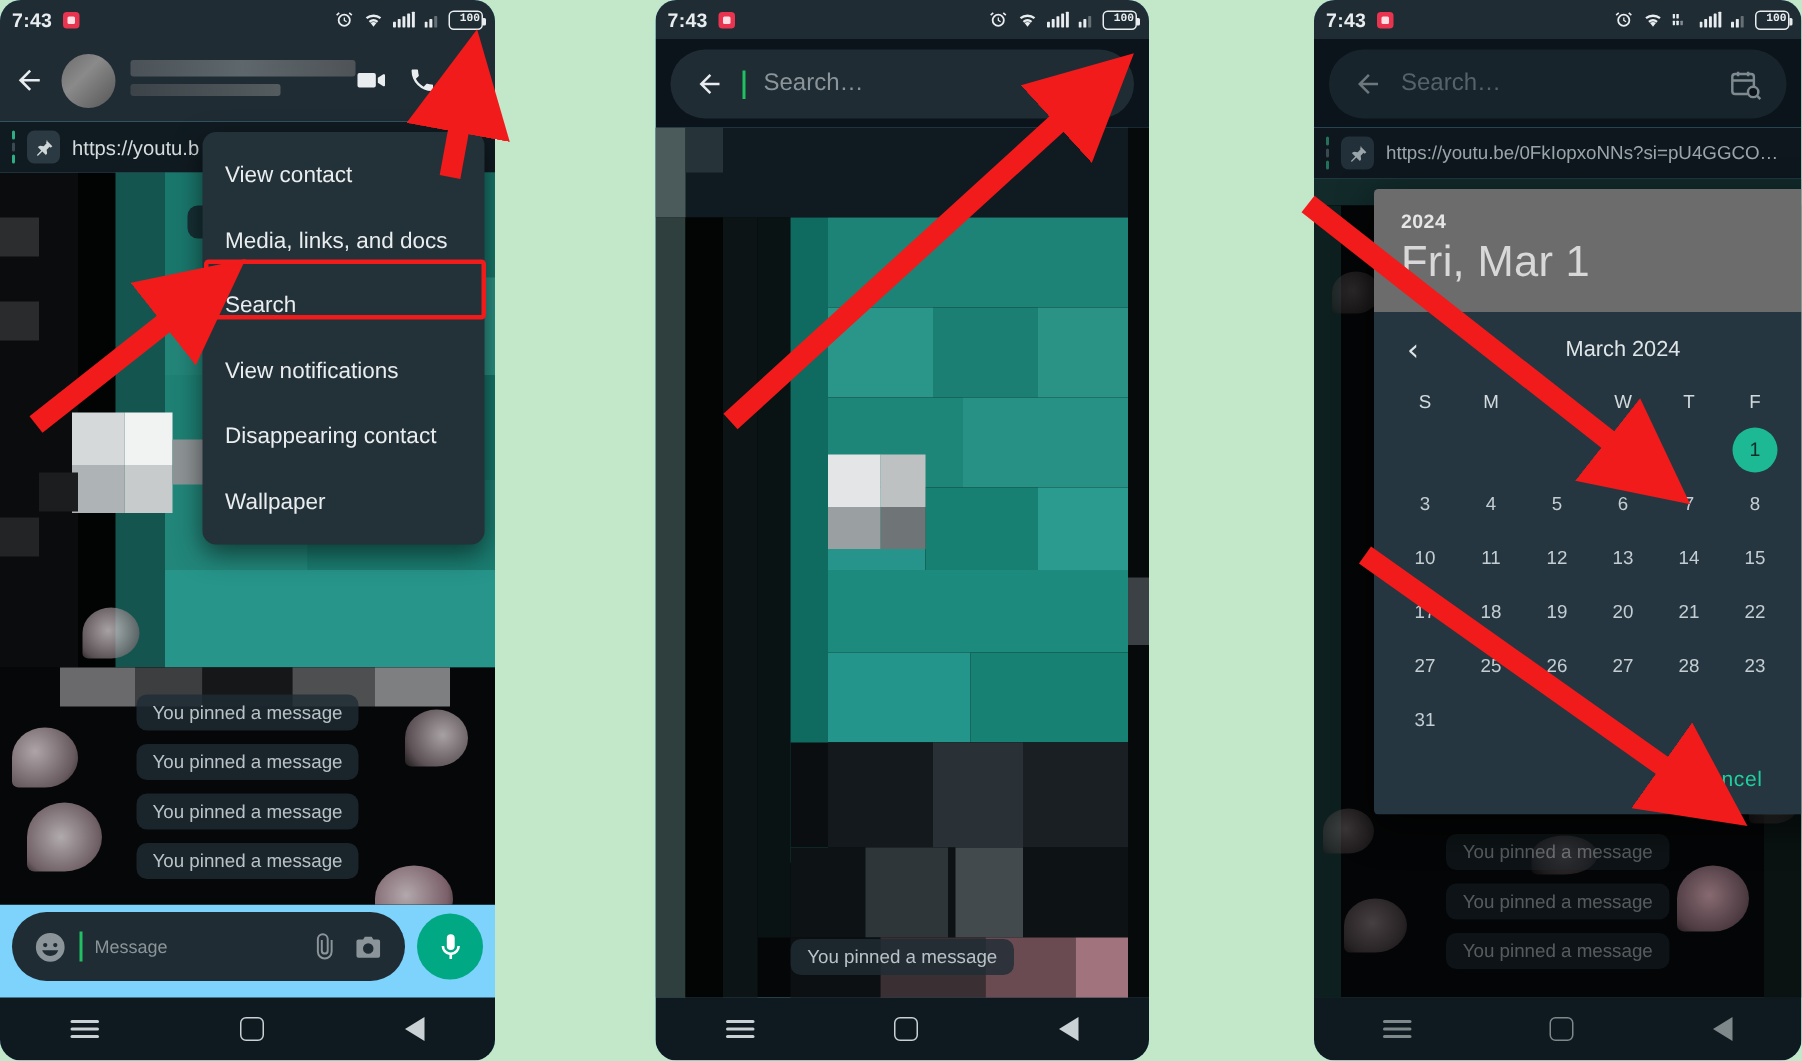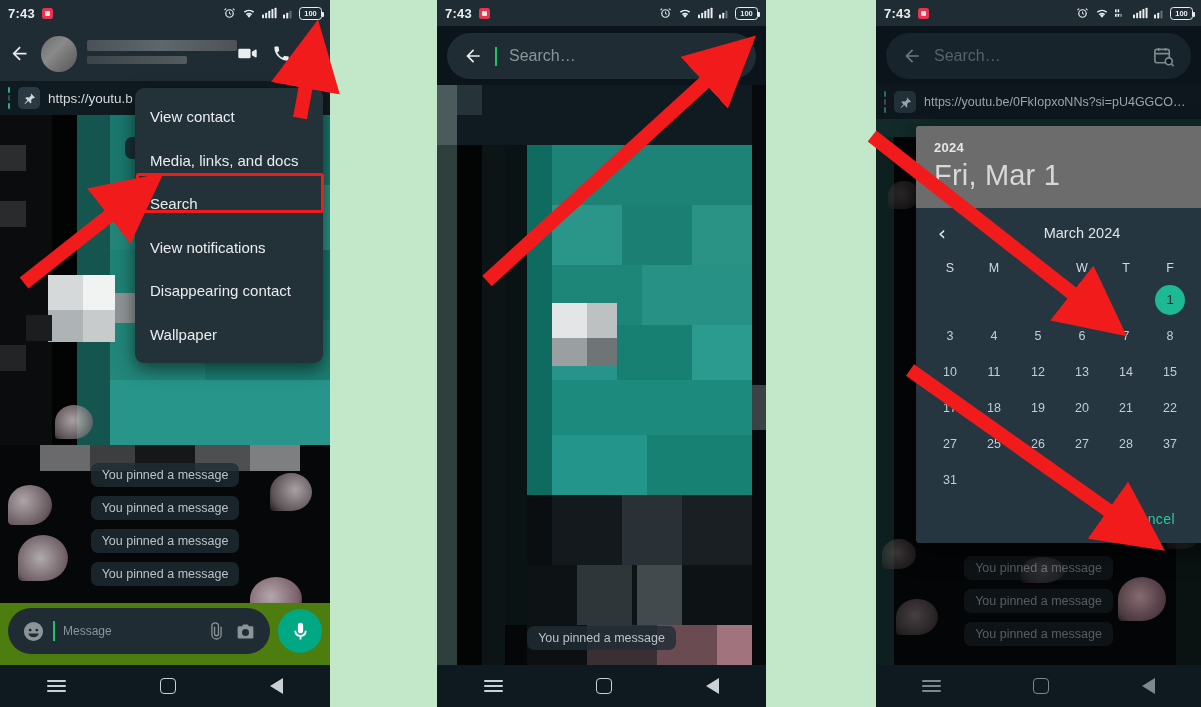--- a/index.html
+++ b/index.html
@@ -5,40 +5,40 @@
   * { box-sizing: border-box; margin: 0; padding: 0; }
   html, body {
     width: 1201px; height: 707px;
     background: #c3e8c9;
     font-family: "Liberation Sans", sans-serif;
     overflow: hidden;
   }
   .stage { position: relative; width: 1201px; height: 707px; background: #c3e8c9; }
 
   
-  .panel { position: absolute; top: 0; height: 707px; overflow: hidden; background: #4d7c0f; }
+  .panel { position: absolute; top: 0; height: 707px; overflow: hidden; background: #7dd3fc; border-radius: 14px; }
   #panel1 { left: 0;   width: 330px; }
   #panel2 { left: 437px; width: 329px; }
   #panel3 { left: 876px; width: 325px; }
 
   
   .statusbar {
     position: relative; height: 26px; background: #1f2c34;
     display: flex; align-items: center; padding: 0 8px; flex-shrink: 0;
   }
   .sb-time { color: #e9edef; font-size: 13px; font-weight: bold; letter-spacing: .2px; }
   .sb-rec { width: 11px; height: 11px; border-radius: 2.5px; background: #e8344e; margin-left: 7px;
             display:flex;align-items:center;justify-content:center; }
   .sb-rec::after { content:""; width:5px;height:5px;border-radius:1px;background:#ffdfe4; }
   .sb-right { margin-left: auto; display: flex; align-items: center; gap: 6px; }
   .ic { fill: #e9edef; display:block; }
   .sb-batt {
     min-width: 23px; height: 13px; border: 1.4px solid #e9edef; border-radius: 3.5px;
     color:#e9edef; font-size:7.5px; font-weight:bold; display:flex;
-    align-items:center;justify-content:center; position: relative; padding: 0 1px;
+    align-items:center;justify-content:flex-end; position: relative; padding: 0 1px; font-family: Liberation Mono, monospace;
   }
   .sb-batt::after{content:"";position:absolute;right:-3px;top:4px;width:1.6px;height:5px;background:#e9edef;border-radius:0 1px 1px 0;}
 
   
   .chat-header { height: 55px; background: #1f2c34; display: flex; align-items: center; padding: 0 9px; gap: 10px; position: relative; }
   .hdr-back { width: 22px; flex-shrink: 0; }
   .hdr-avatar { width: 36px; height: 36px; border-radius: 50%; flex-shrink:0;
     background: linear-gradient(135deg,#6b6b6b 0%,#8a8a8a 40%,#555 100%); }
   .hdr-names { flex: 1; min-width: 0; padding-top:2px; }
   .blurbar { height: 11px; border-radius: 2px; margin-bottom: 5px; }
@@ -578,21 +578,21 @@
             <div class="pk-day">19</div>
             <div class="pk-day">20</div>
             <div class="pk-day">21</div>
             <div class="pk-day">22</div>
             <div class="pk-day">23</div>
             <div class="pk-day">27</div>
             <div class="pk-day">25</div>
             <div class="pk-day">26</div>
             <div class="pk-day">27</div>
             <div class="pk-day">28</div>
-            <div class="pk-day">37</div>
+            <div class="pk-day">23</div>
             <div class="pk-day">30</div>
             <div class="pk-day">31</div>
           </div>
         <div class="pk-actions">
           <span class="pk-btn">Cancel</span>
           <span class="pk-btn">OK</span>
         </div>
       </div>
     </div>
   </div>

